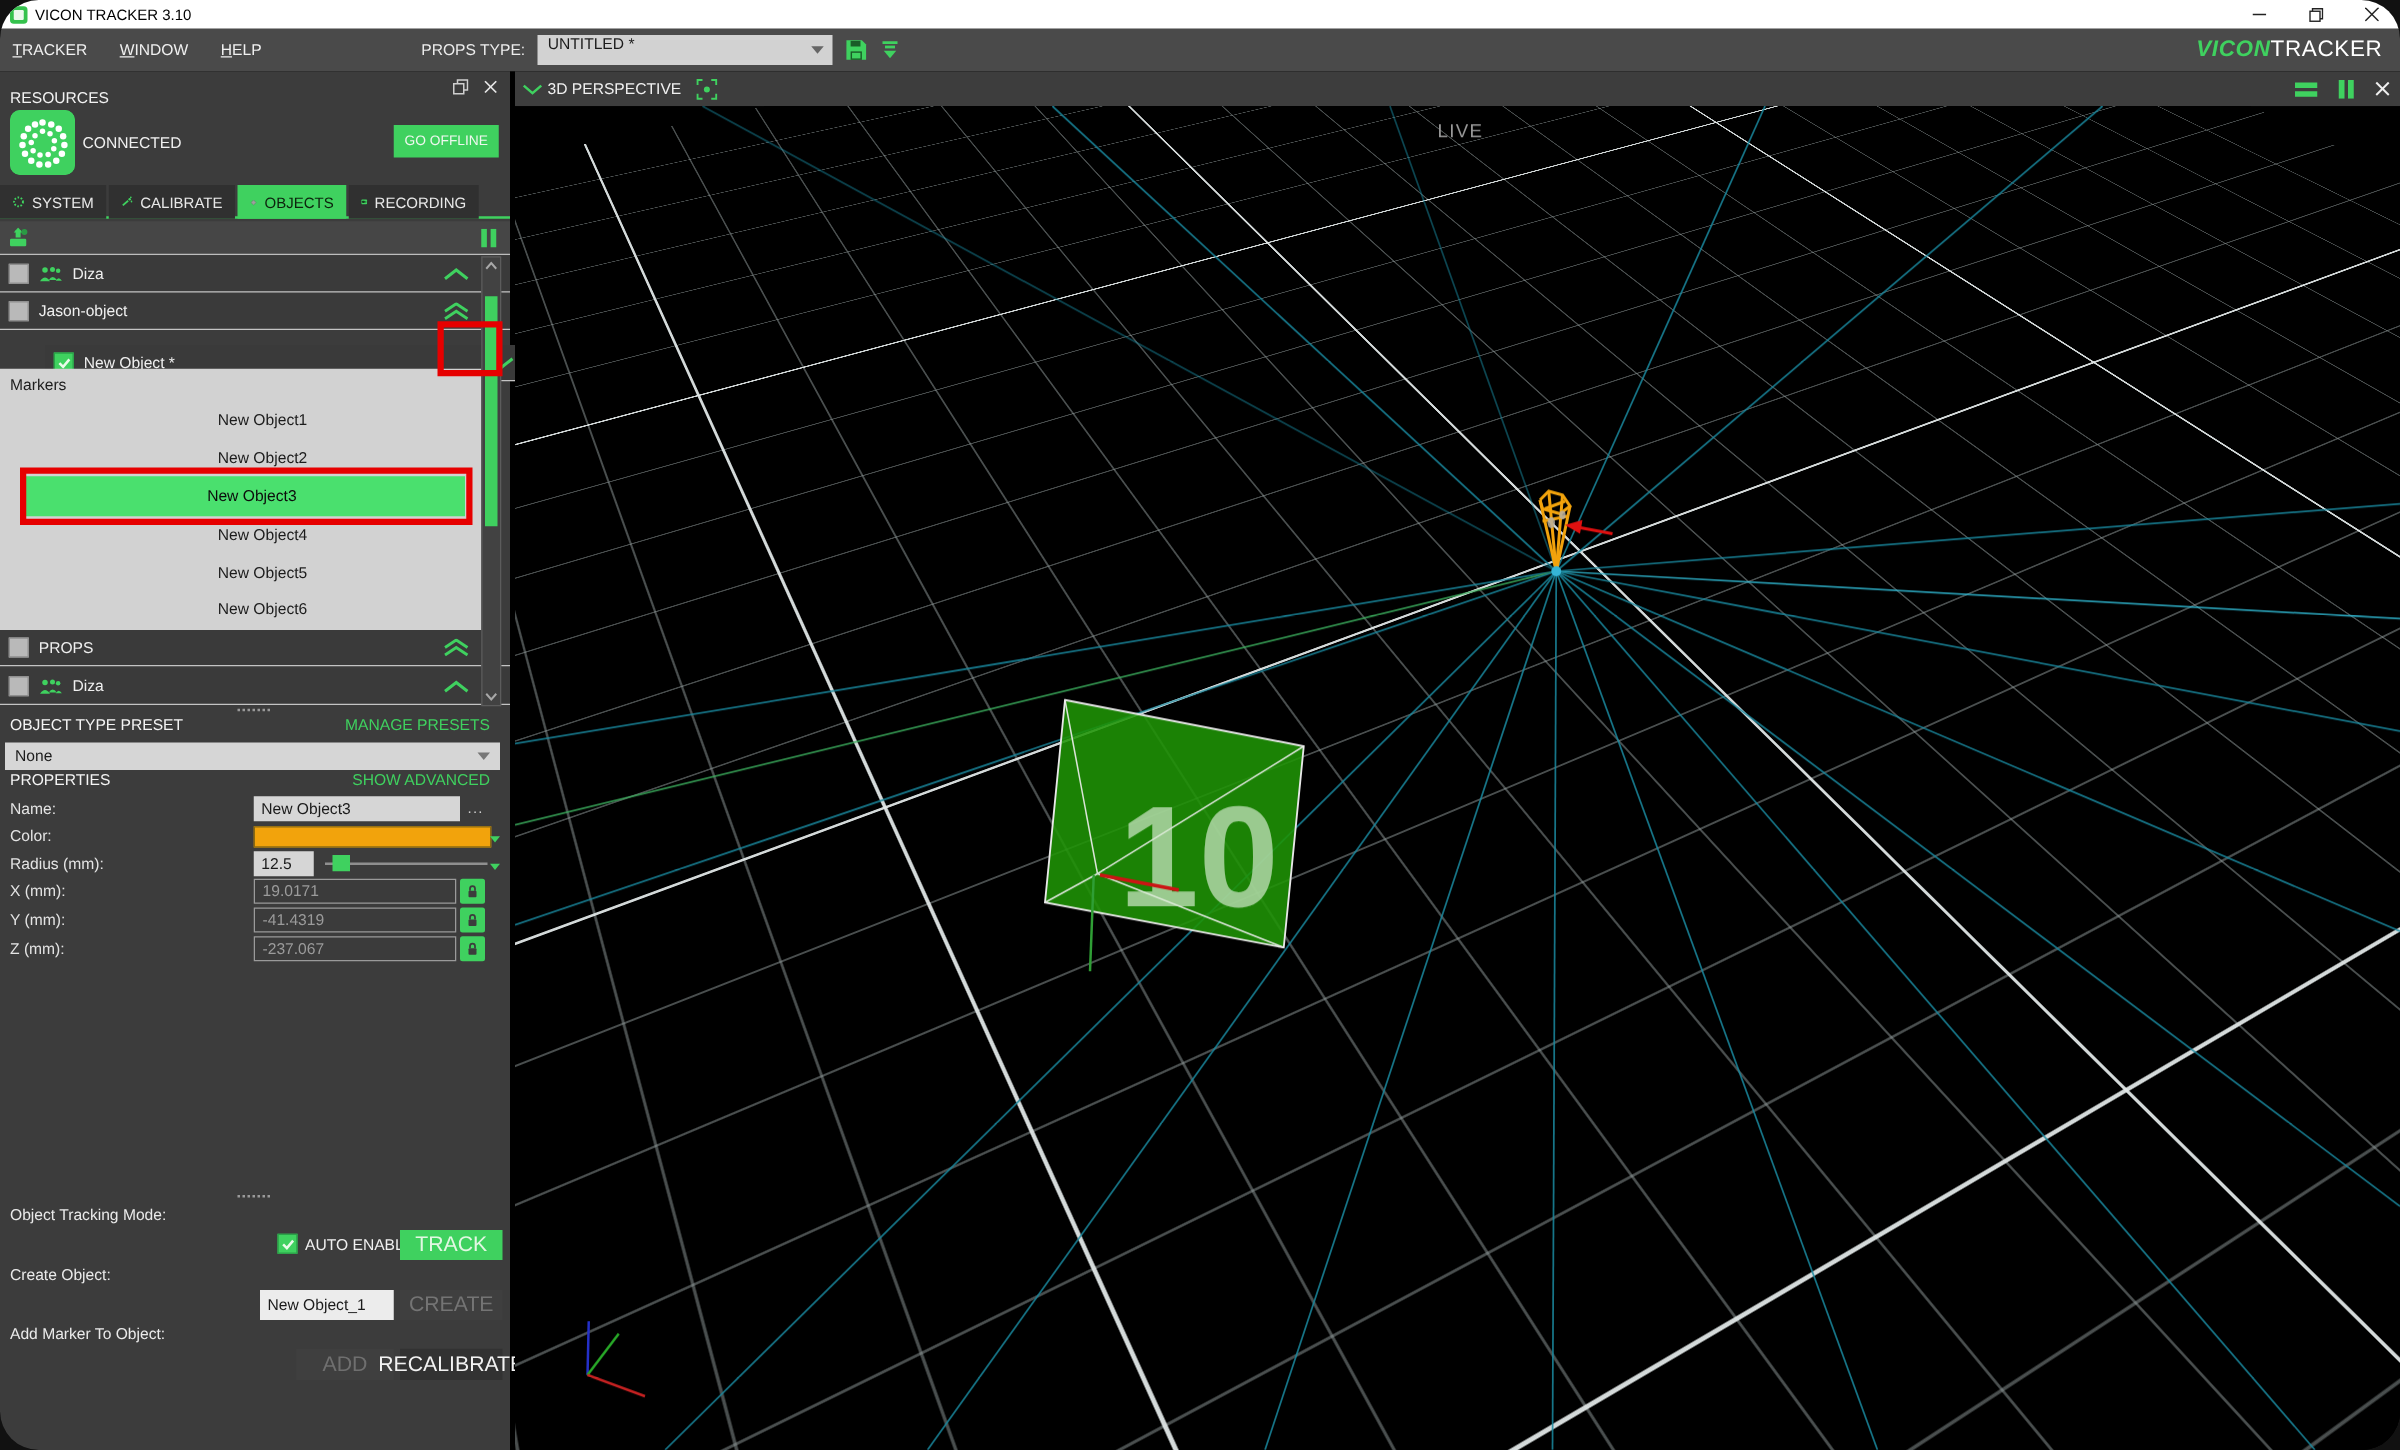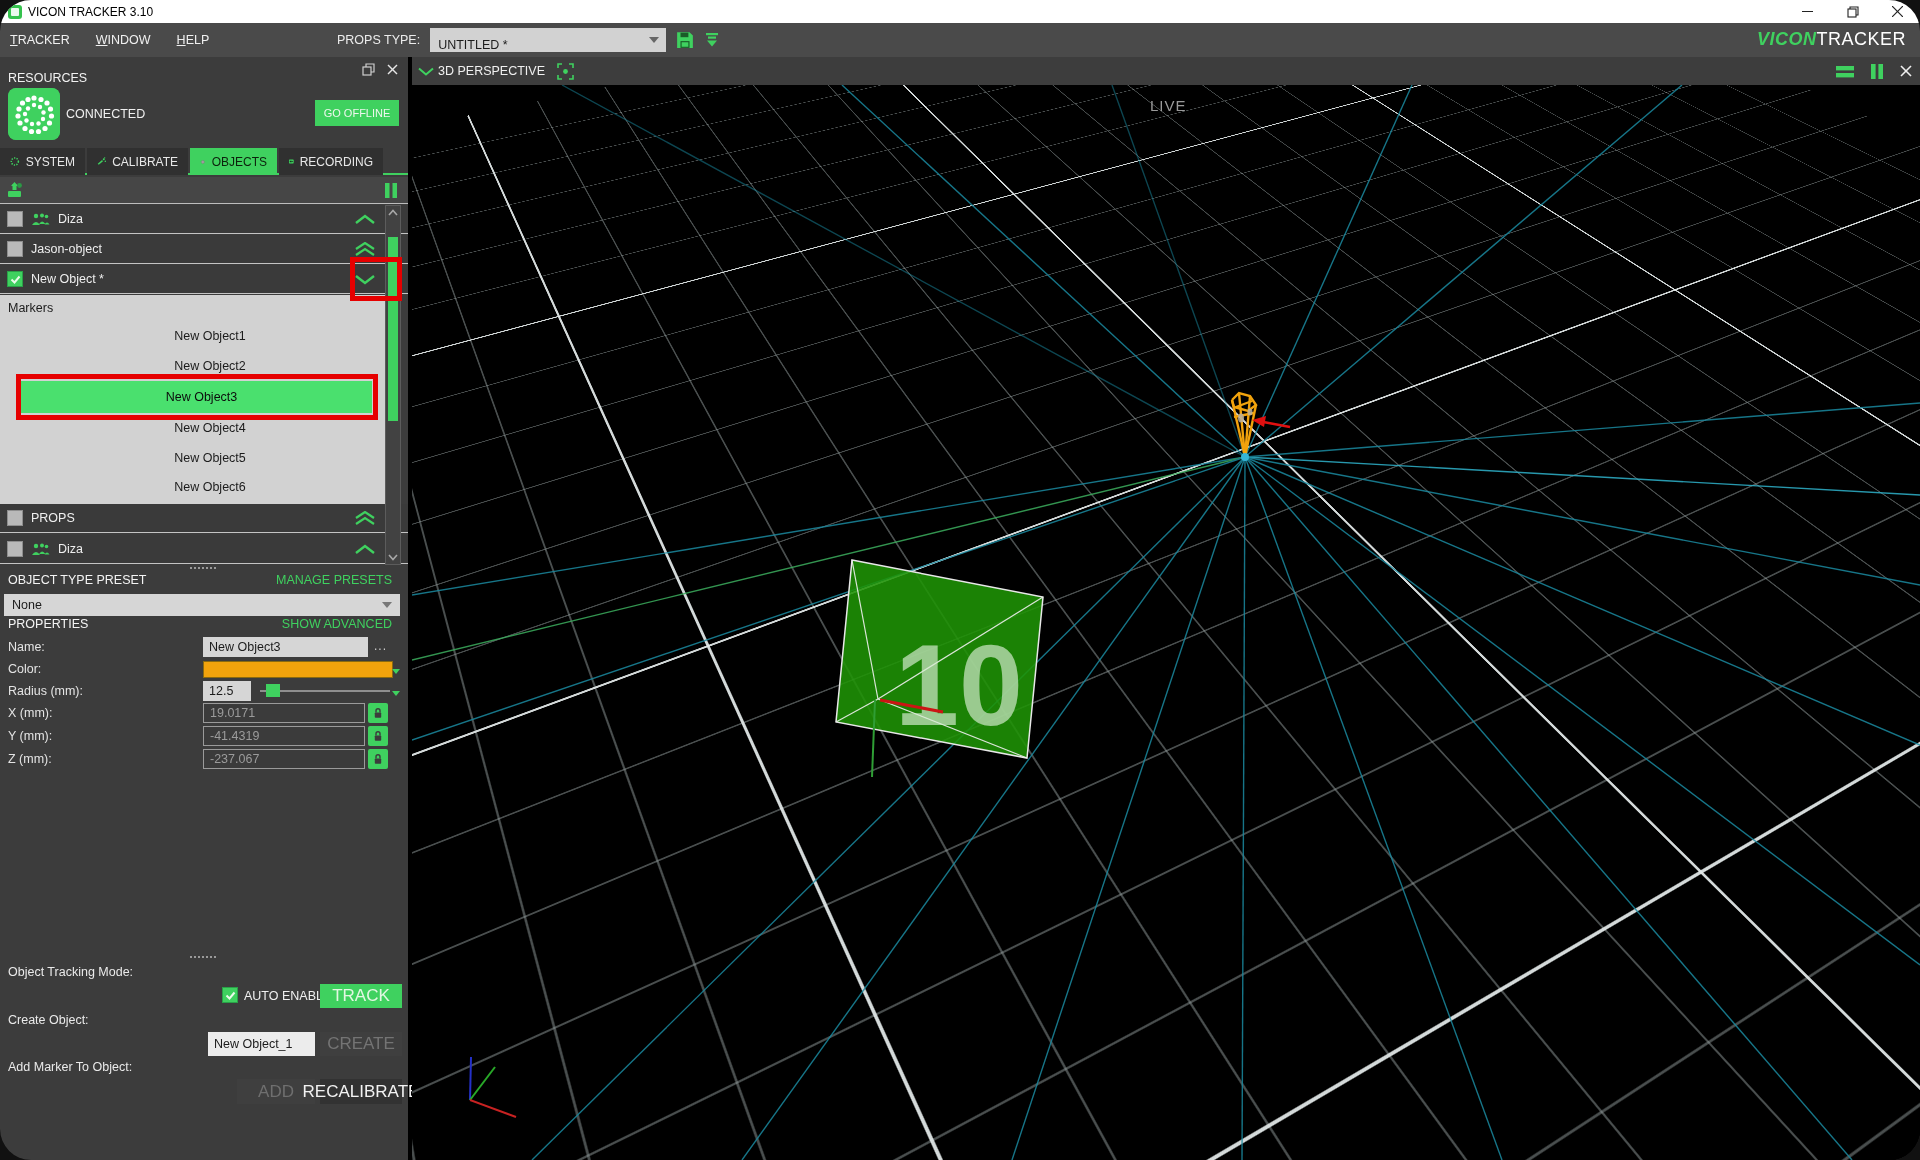--- a/index.html
+++ b/index.html
@@ -19,21 +19,21 @@
   .win-btn svg { display:block; }
 
   
   .menubar { position:absolute; left:0; top:23px; width:1920px; height:34px; background:#4a4a4a; }
   .menus { position:absolute; left:10px; top:0; height:34px; display:flex; align-items:center; gap:26px; }
   .menu-item { display:inline-block; color:#f0f0f0; font-size:12.5px; }
   .menu-item::first-letter { text-decoration:underline; }
   .viewtype { position:absolute; left:337px; top:0; height:34px; display:flex; align-items:center; gap:10px; }
   .vt-label { color:#ececec; font-size:12.5px; }
   .vt-select { width:236px; height:24px; background:#d2d2d2; color:#1c1c1c; font-size:12.5px;
-               display:flex; align-items:flex-end; padding:0 8px; position:relative; }
+               display:flex; align-items:flex-start; padding:0 8px; position:relative; }
   .vt-select .chev { position:absolute; right:7px; top:9px; width:0; height:0;
                border-left:5px solid transparent; border-right:5px solid transparent; border-top:6px solid #666; }
   .logo { position:absolute; right:14px; top:6px; font-size:18px; letter-spacing:.5px; }
   .logo .v1 { color:var(--green); font-weight:bold; font-style:italic; }
   .logo .v2 { color:#fff; font-weight:normal; }
 
   
   .panel { position:absolute; left:0; top:57px; width:408px; height:1103px; background:#3c3c3c; color:#e6e6e6; }
   .res-header { position:absolute; left:0; top:0; width:408px; height:28px; display:flex; align-items:flex-end; }
   .res-title { margin-left:8px; font-size:12.5px; color:#f2f2f2; }
@@ -50,21 +50,21 @@
   .tab.active { background:var(--green); color:#0d220d; }
   .tab-system { width:85px; } .tab-calibrate { width:101px; } .tab-objects { width:87px; } .tab-recording { width:104px; }
 
   .list-toolbar { position:absolute; left:0; top:120px; width:408px; height:27px; background:#464646;
                   border-bottom:1px solid #bdbdbd; display:flex; align-items:center; }
   .pause-sm { position:absolute; right:10px; top:6px; }
 
   .obj-row { position:absolute; left:0; width:408px; height:29px; background:#3a3a3a;
              border-bottom:1px solid #c4c4c4; display:flex; align-items:center; gap:8px; padding-left:7px;
              font-size:12.5px; color:#efefef; }
-  .row-diza { top:148px; } .row-jason { top:178px; } .row-newobj { top:208px; }
+  .row-diza { top:148px; } .row-jason { top:178px; } .row-newobj { top:219px;margin-left:36px; }
   .row-props { top:447px; } .row-tube { top:478px; }
   .cb { width:16px; height:16px; background:#b9b9b9; border:1px solid #8e8e8e; flex:0 0 auto;
         display:flex; align-items:center; justify-content:center; }
   .cb.checked { background:var(--green); border-color:#2aa148; }
   .row-chev { margin-left:auto; margin-right:32px; display:flex; align-items:center; }
 
   .markers-panel { position:absolute; left:0; top:238px; width:389px; height:209px; background:#d2d2d2; color:#1c1c1c; }
   .markers-title { position:absolute; left:8px; top:6px; font-size:12.5px; }
   .marker-item { position:absolute; left:0; width:389px; height:30px; line-height:30px; padding-left:31px; font-size:12.5px;text-align:center; }
   .marker-item.selected { left:20px; width:352px; height:32px; line-height:32px; background:var(--sel-green);

